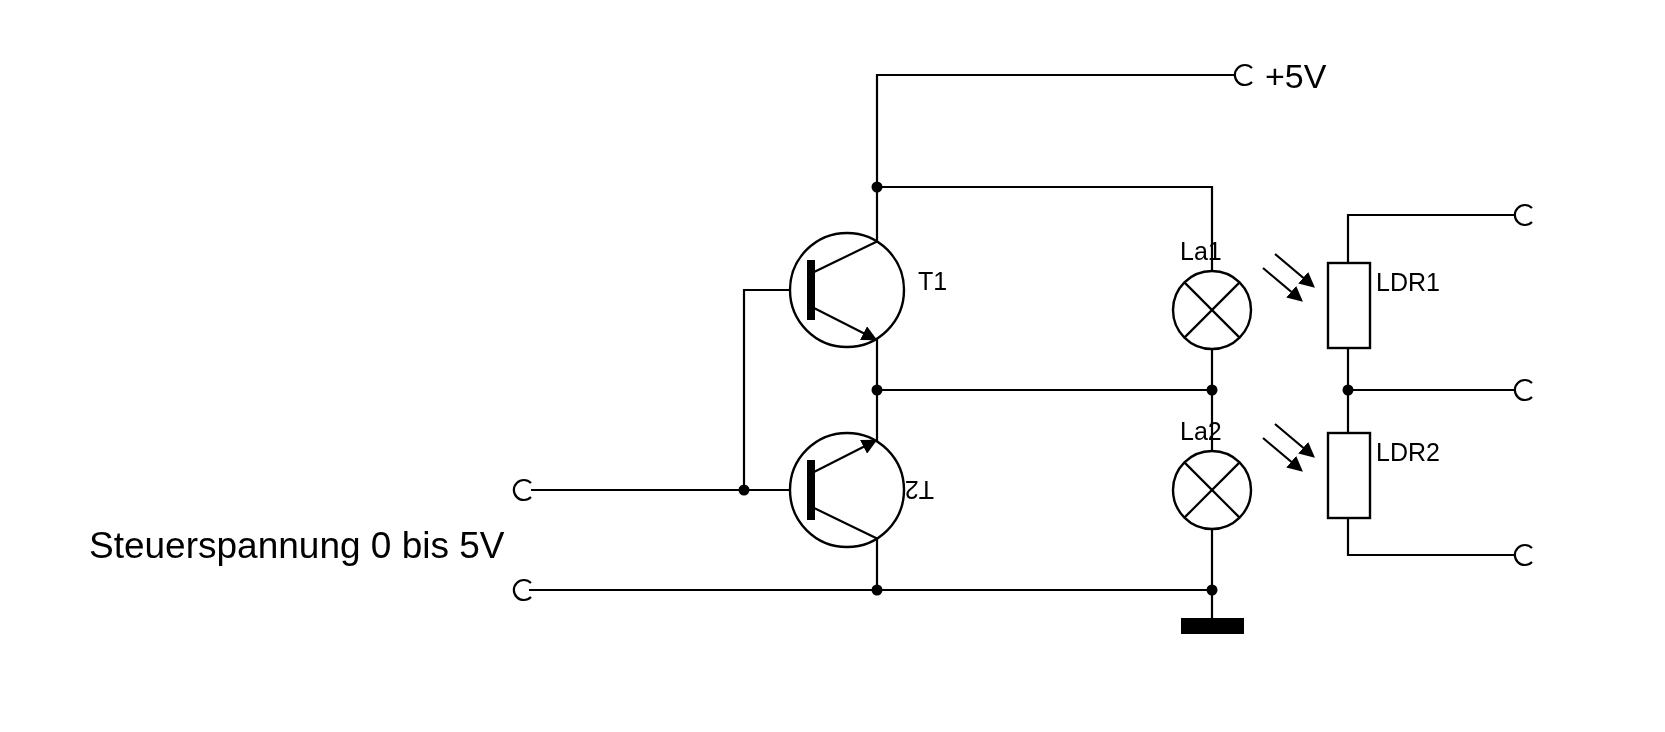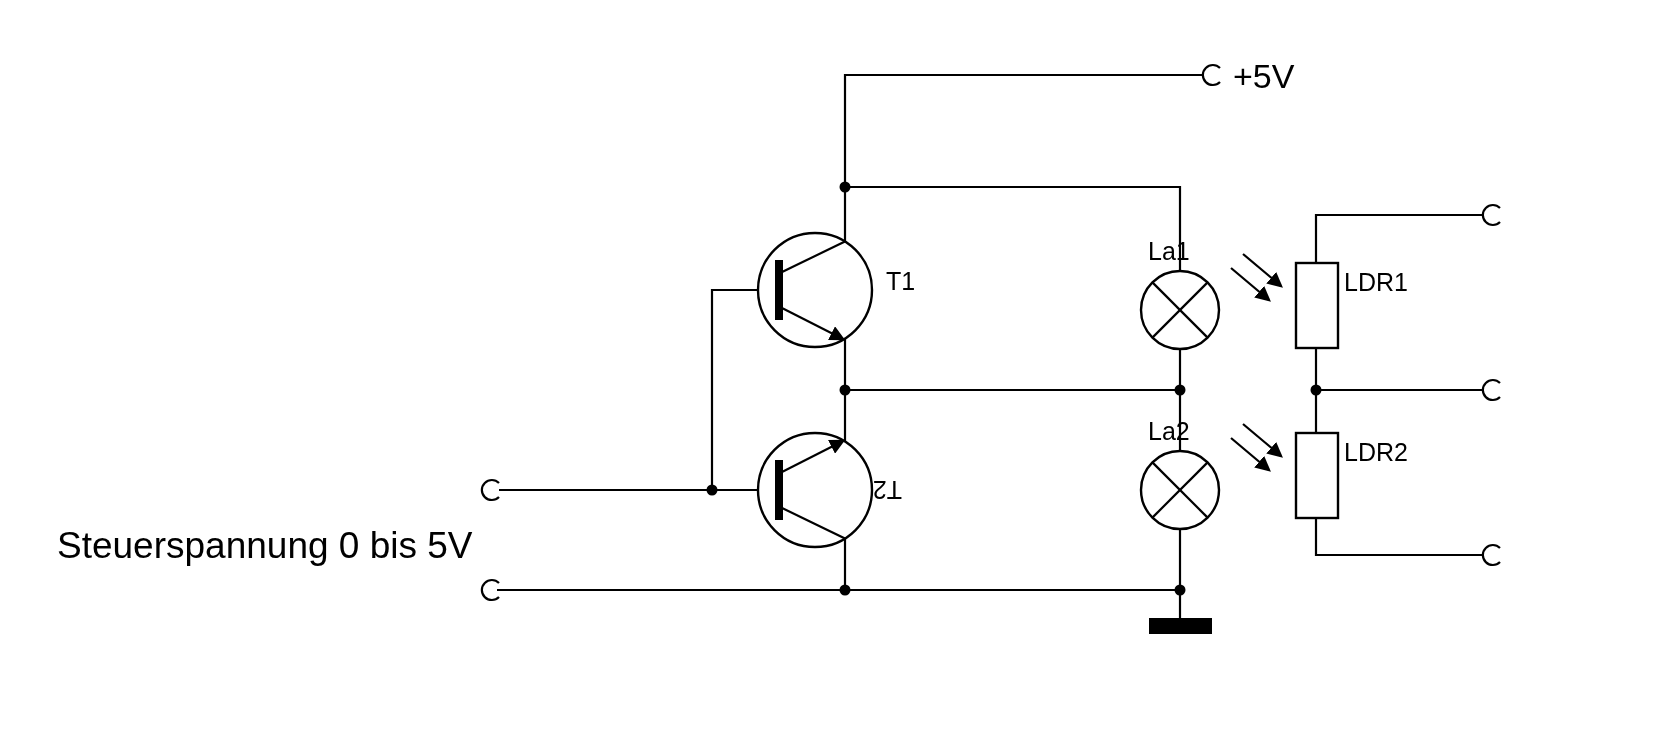--- a/index.html
+++ b/index.html
@@ -7,20 +7,21 @@
     padding: 0;
     background: #ffffff;
   }
   .canvas {
     position: relative;
     width: 1577px;
     height: 732px;
     background: #ffffff;
     overflow: hidden;
     font-family: "Liberation Sans", sans-serif;
+    margin-left: 32px;
   }
   svg text {
     font-family: "Liberation Sans", sans-serif;
     fill: #000000;
   }
 </style>
 </head>
 <body>
 
 <div class="canvas">

